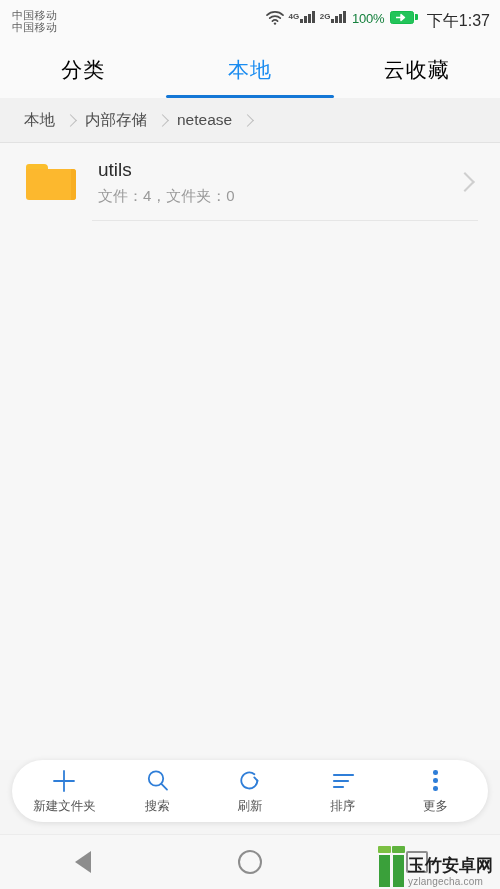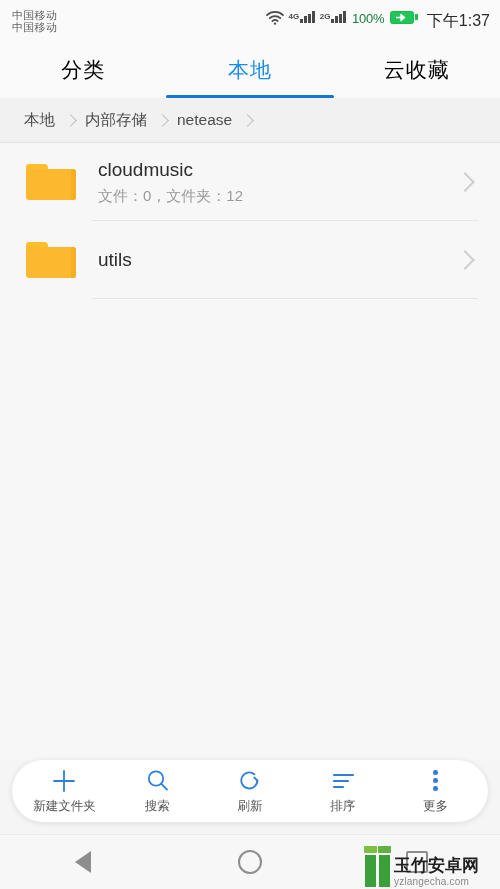--- a/index.html
+++ b/index.html
@@ -360,21 +360,21 @@
   }
   .nav-recent {
     width: 18px; height: 18px;
     border: 2px solid #8d8d8d;
     border-radius: 2px;
   }
 
   
   .watermark {
     position: absolute;
-    right: 21px;
+    right: 7px;
     bottom: 2px;
     display: flex;
     align-items: flex-end;
     gap: 4px;
     pointer-events: none;
   }
   .wm-logo {
     display: flex;
     align-items: flex-end;
     gap: 3px;
@@ -488,40 +488,29 @@
         <i class="chev-sm"></i>
       </span>
     <span class="crumb">netease</span>
     <span class="crumb-sep">
         <i class="chev-sm"></i>
       </span>
   </div>
 
   <div class="filelist">
 
+
     <div class="file-row">
       <span class="folder-icon">
         <span class="tab-top"></span>
           <span class="body"></span>
       </span>
       <span class="file-meta">
-        <span class="file-name">cloudmusic</span>
-        <span class="file-sub">文件：0，文件夹：12</span>
-      </span>
-      <span class="row-chev"></span>
-      <span class="row-divider"></span>
-    </div>
-
-    <div class="file-row">
-      <span class="folder-icon">
-        <span class="tab-top"></span>
-          <span class="body"></span>
-      </span>
-      <span class="file-meta">
         <span class="file-name">utils</span>
+        <span class="file-sub">文件：4，文件夹：0</span>
       </span>
       <span class="row-chev"></span>
       <span class="row-divider"></span>
     </div>
 
   </div>
 
   <div class="toolbar-wrap">
     <div class="toolbar">
 

